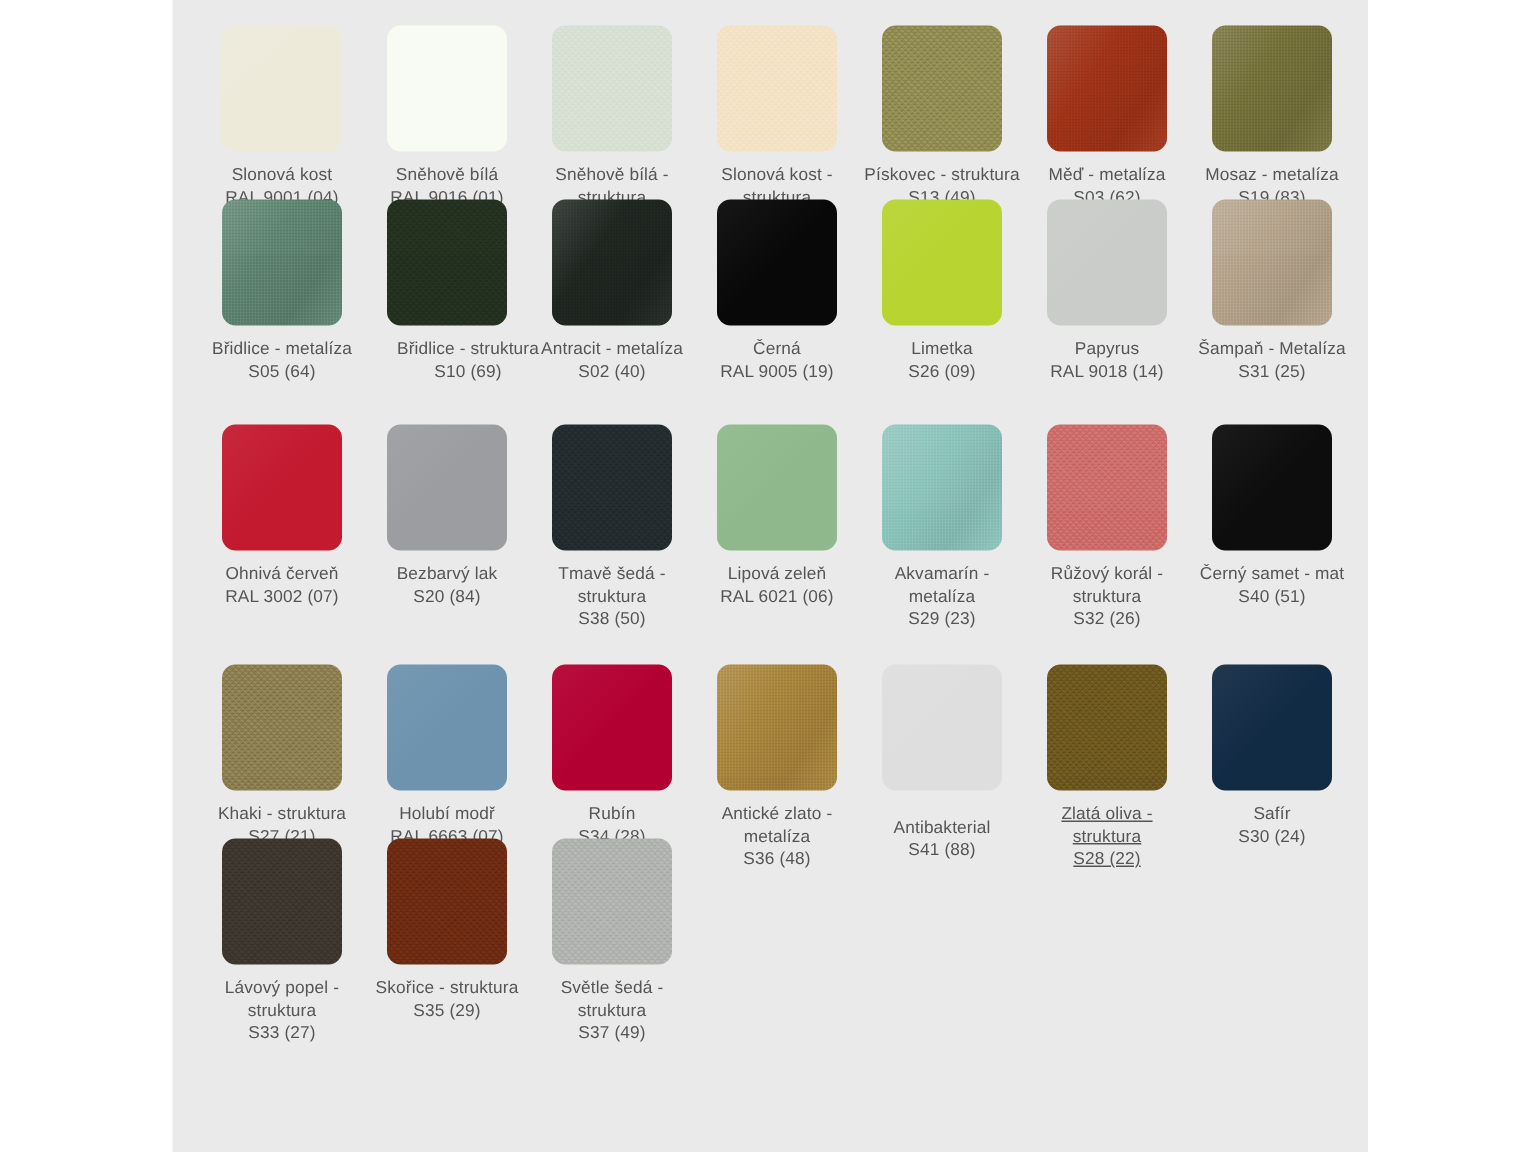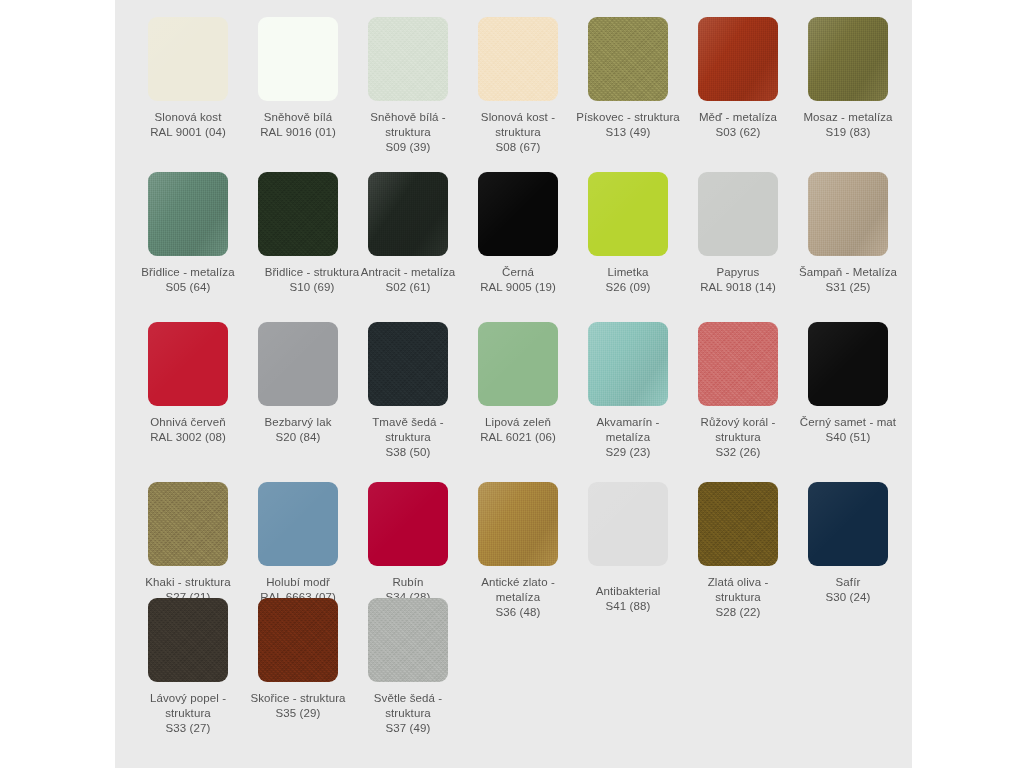--- a/index.html
+++ b/index.html
@@ -34,21 +34,21 @@
   }
 
   .swatch-cell {
     width: 110px;
     display: flex;
     flex-direction: column;
     align-items: center;
   }
 
   
-  .row-h1 { height: 155px; }
+  .row-h1 { height: 116px; }
   .row-h2 { height: 150px; }
   .row-h3 { height: 160px; }
   .row-h4 { height: 116px; }
   .row-h5 { height: 153px; }
 
   .chip {
     width: 80px;
     height: 84px;
     border-radius: 9px;
     position: relative;
@@ -172,21 +172,21 @@
         <div class="chip tex-struktura" style="background: rgb(35, 48, 31);"></div>
         <div class="caption" style="color: rgb(85, 85, 85); margin-left: 28px;">
           <span class="name">Břidlice - struktura</span>
           <span class="code">S10 (69)</span>
         </div>
       </div>
       <div class="swatch-cell row-h2">
         <div class="chip tex-metaliza" style="background: rgb(31, 38, 32);"></div>
         <div class="caption" style="color: rgb(85, 85, 85);">
           <span class="name">Antracit - metalíza</span>
-          <span class="code">S02 (61)</span>
+          <span class="code">S02 (40)</span>
         </div>
       </div>
       <div class="swatch-cell row-h2">
         <div class="chip tex-gloss" style="background: rgb(8, 8, 8);"></div>
         <div class="caption" style="color: rgb(85, 85, 85);">
           <span class="name">Černá</span>
           <span class="code">RAL 9005 (19)</span>
         </div>
       </div>
       <div class="swatch-cell row-h2">
@@ -207,21 +207,21 @@
         <div class="chip tex-metaliza" style="background: rgb(181, 164, 140);"></div>
         <div class="caption" style="color: rgb(85, 85, 85);">
           <span class="name">Šampaň - Metalíza</span>
           <span class="code">S31 (25)</span>
         </div>
       </div>
       <div class="swatch-cell row-h3">
         <div class="chip tex-gloss" style="background: rgb(195, 26, 48);"></div>
         <div class="caption" style="color: rgb(85, 85, 85);">
           <span class="name">Ohnivá červeň</span>
-          <span class="code">RAL 3002 (08)</span>
+          <span class="code">RAL 3002 (07)</span>
         </div>
       </div>
       <div class="swatch-cell row-h3">
         <div class="chip tex-gloss" style="background: rgb(155, 157, 160);"></div>
         <div class="caption" style="color: rgb(85, 85, 85);">
           <span class="name">Bezbarvý lak</span>
           <span class="code">S20 (84)</span>
         </div>
       </div>
       <div class="swatch-cell row-h3">
@@ -289,21 +289,21 @@
       </div>
       <div class="swatch-cell row-h4">
         <div class="chip tex-gloss" style="background: rgb(222, 222, 222);"></div>
         <div class="caption" style="color: rgb(85, 85, 85); margin-top: 18px;">
           <span class="name">Antibakterial</span>
           <span class="code">S41 (88)</span>
         </div>
       </div>
       <div class="swatch-cell row-h4">
         <div class="chip tex-struktura" style="background: rgb(107, 86, 30);"></div>
-        <div class="caption" style="color: rgb(85, 85, 85);">
+        <div class="caption" style="color: rgb(85, 85, 85); text-decoration: underline;">
           <span class="name">Zlatá oliva - struktura</span>
           <span class="code">S28 (22)</span>
         </div>
       </div>
       <div class="swatch-cell row-h4">
         <div class="chip tex-gloss" style="background: rgb(18, 43, 68);"></div>
         <div class="caption" style="color: rgb(85, 85, 85);">
           <span class="name">Safír</span>
           <span class="code">S30 (24)</span>
         </div>

